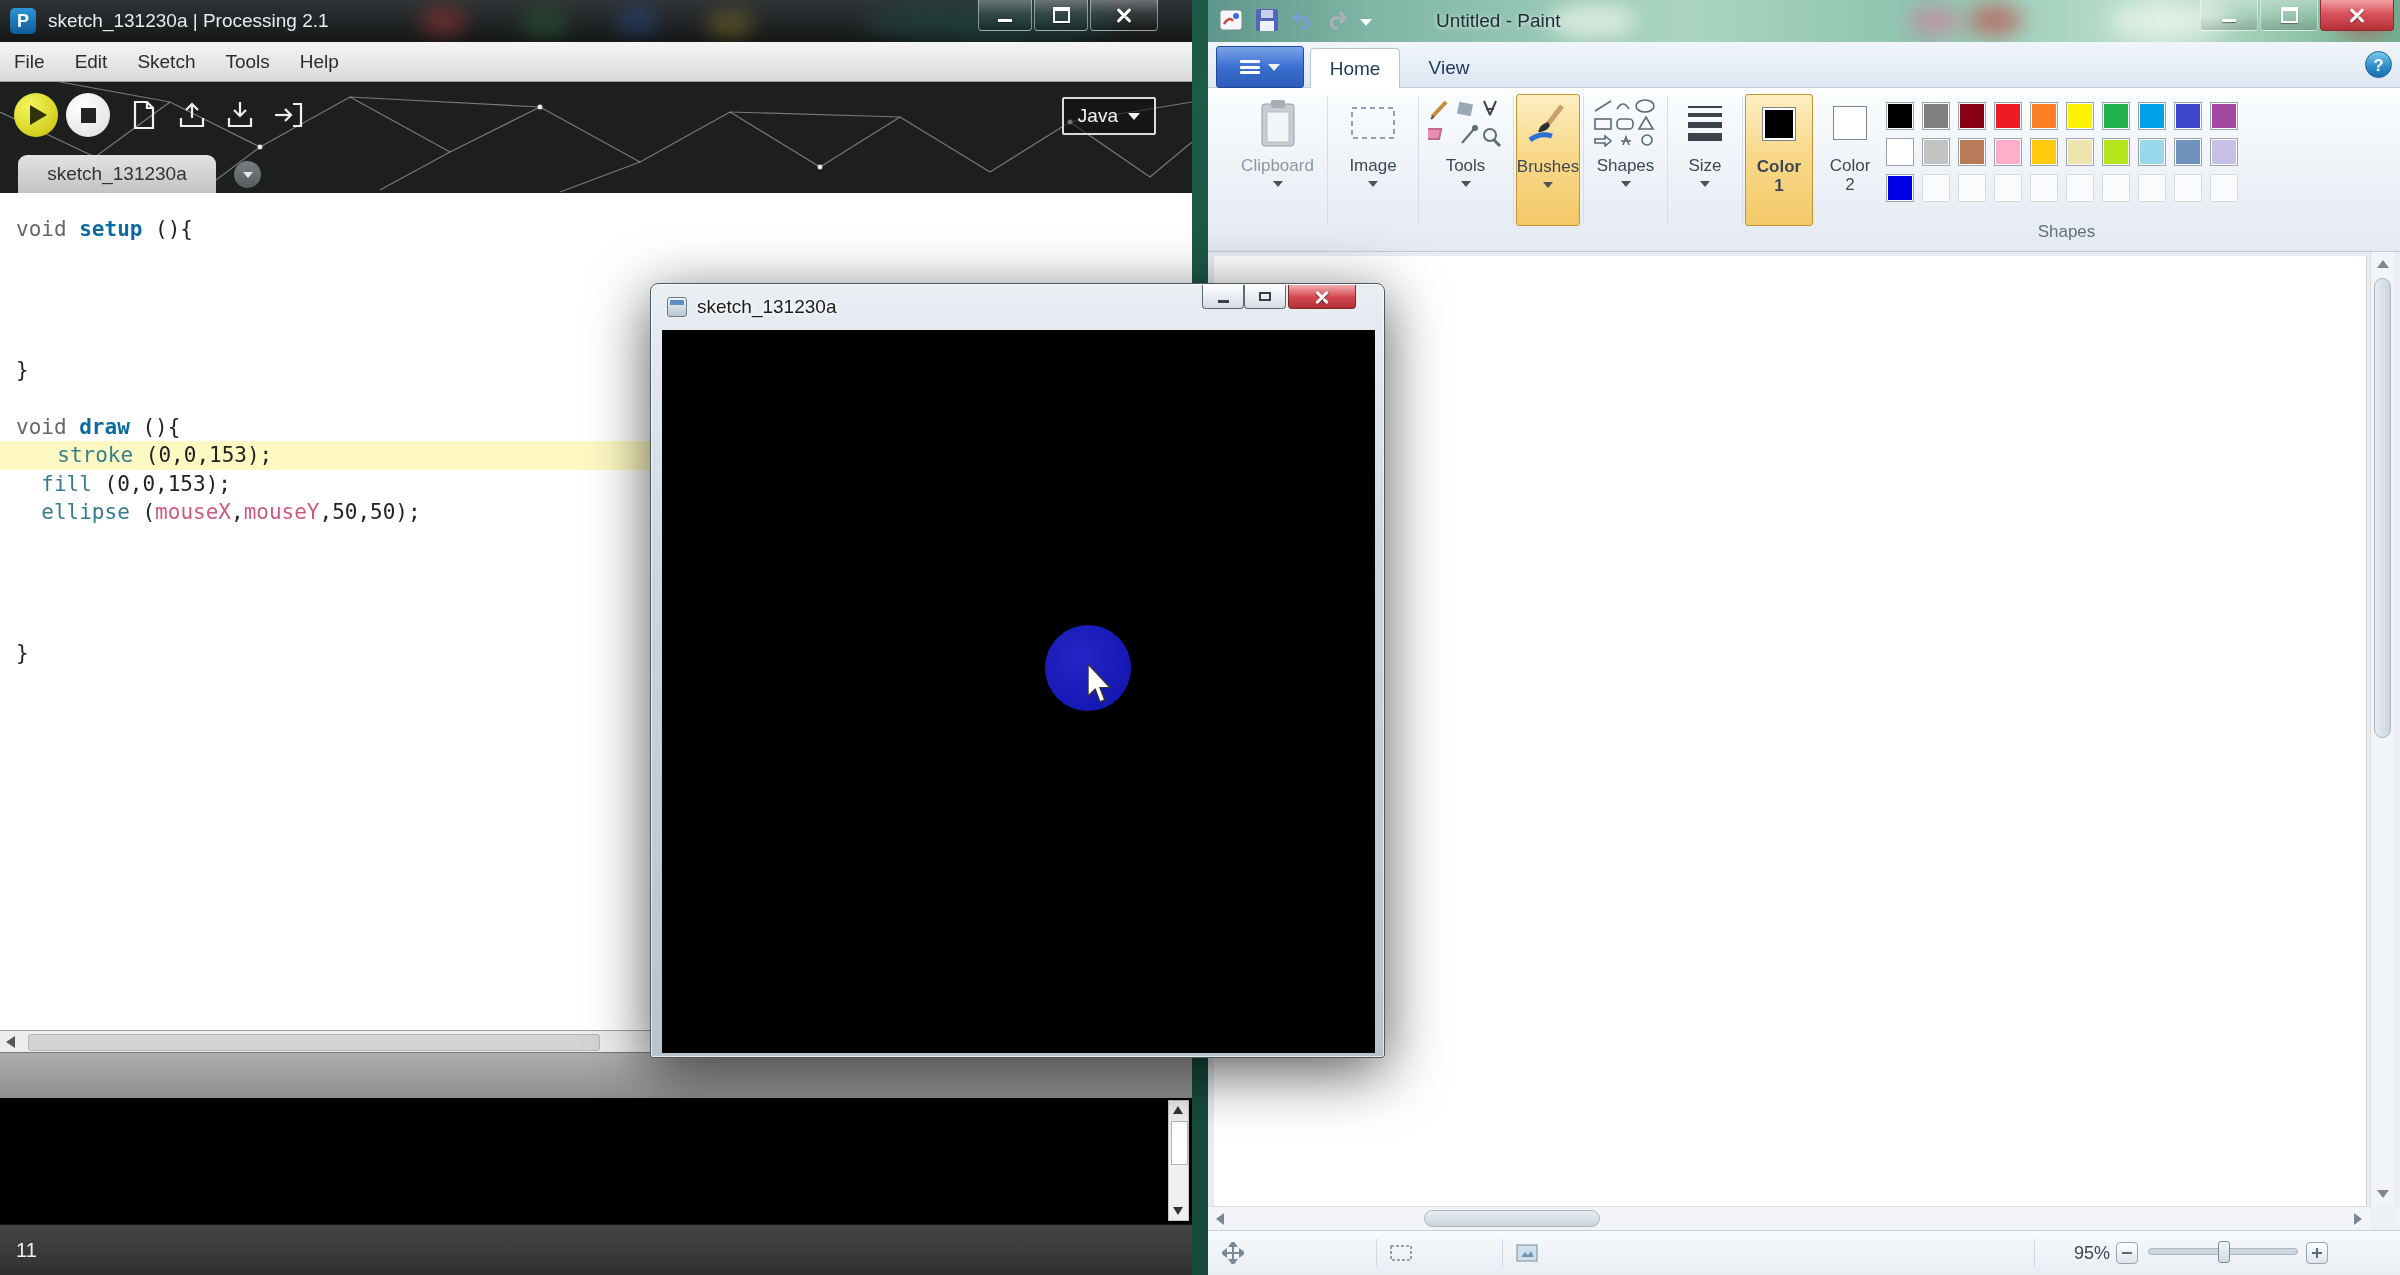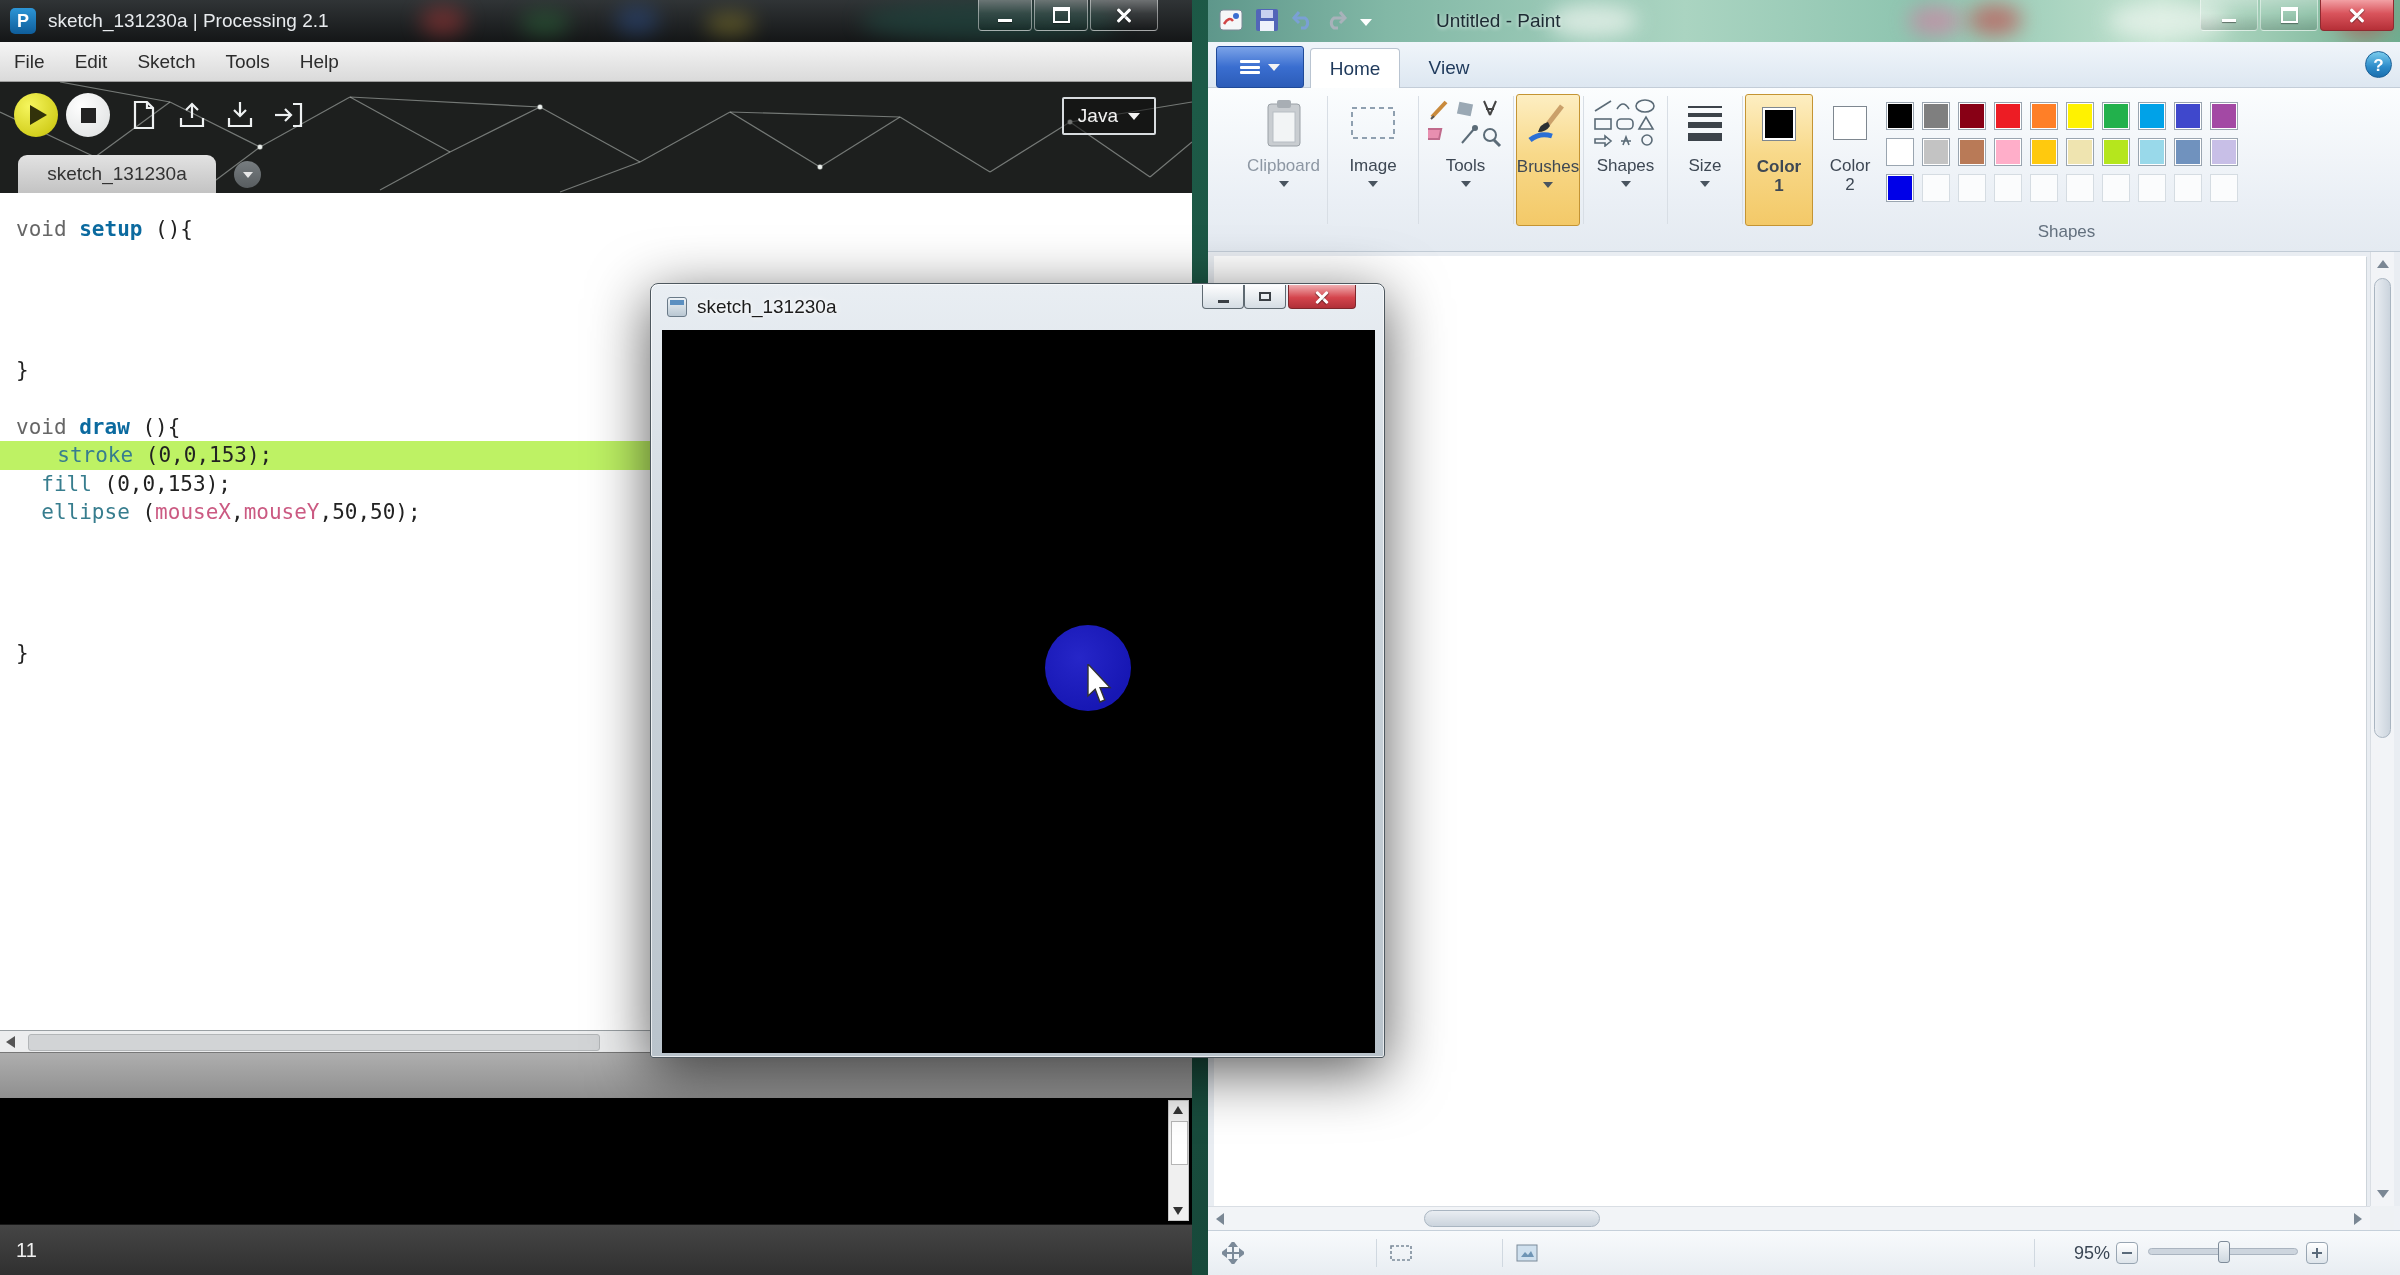--- a/index.html
+++ b/index.html
@@ -40,21 +40,21 @@
   .caret-w{width:0;height:0;border-left:6px solid transparent;border-right:6px solid transparent;border-top:7px solid #f3f3f3;}
   .pw-tabbar{left:0;top:66px;width:1192px;height:45px;}
   .pw-tab{position:absolute;left:18px;top:7px;width:198px;height:38px;border-radius:9px 9px 0 0;
     background:linear-gradient(180deg,#e2e2e2,#c3c3c3);color:#333;font-size:19px;text-align:center;line-height:38px;}
   .tab-menu{position:absolute;left:234px;top:13px;width:27px;height:27px;border-radius:50%;
     background:linear-gradient(180deg,#777d80,#585d60);display:flex;align-items:center;justify-content:center;}
   .tab-menu .c{width:0;height:0;border-left:5px solid transparent;border-right:5px solid transparent;border-top:6px solid #e8e8e8;}
   .pw-editor{left:0;top:206px;width:1192px;height:837px;background:#fff;padding-top:9px;box-sizing:border-box;
     font-family:"DejaVu Sans Mono",monospace;font-size:21px;}
   .code-line{height:28.3px;line-height:28.3px;padding-left:16px;white-space:pre;}
-  .code-line.hl{background:#bef264;padding-left:32px;}
+  .code-line.hl{background:#fef9c3;padding-left:32px;}
   .tok-kw{color:var(--tok-keyword);}
   .tok-fn{color:var(--tok-function_bold);font-weight:bold;}
   .tok-fn2{color:var(--tok-function);}
   .tok-var{color:var(--tok-variable);}
   .tok-pl{color:var(--tok-plain);}
   .pw-hscroll{left:0;top:1030px;width:1192px;height:22px;background:#ecedee;border-top:1px solid #9aa0a4;box-sizing:border-box;}
   .pw-hthumb{position:absolute;left:28px;top:3px;width:570px;height:15px;background:#d2d4d6;border:1px solid #b3b6b8;border-radius:3px;}
   .arrL{position:absolute;left:6px;top:5px;width:0;height:0;border-top:6px solid transparent;border-bottom:6px solid transparent;border-right:9px solid #555;}
   .arrR{position:absolute;right:6px;top:5px;width:0;height:0;border-top:6px solid transparent;border-bottom:6px solid transparent;border-left:9px solid #555;}
   .pw-msg{left:0;top:1052px;width:1192px;height:46px;background:linear-gradient(180deg,#aeaeae,#8f8f8f);border-top:1px solid #777;box-sizing:border-box;}
@@ -383,21 +383,21 @@
     </div>
 
     <div class="abs ribbon">
       <div class="rdiv" style="left:119px;"></div>
       <div class="rdiv" style="left:210px;"></div>
       <div class="rdiv" style="left:305px;"></div>
       <div class="rdiv" style="left:375px;"></div>
       <div class="rdiv" style="left:459px;"></div>
       <div class="rdiv" style="left:534px;"></div>
 
-      <div class="rgroup" style="left:23px;width:105px;">
+      <div class="rgroup" style="left:17px;width:105px;">
         <div class="icon-area">
           <svg width="40" height="50">
             <rect x="4" y="6" width="32" height="42" rx="3" fill="#c9cdd1" stroke="#9aa0a6"></rect>
             <rect x="13" y="2" width="14" height="8" rx="2" fill="#a8aeb4"></rect>
             <rect x="9" y="14" width="22" height="30" fill="#f2f4f5" stroke="#b8bec4"></rect>
           </svg>
         </div>
         <div class="grp-label dim">Clipboard</div>
         <div class="caret-d"></div>
       </div>

